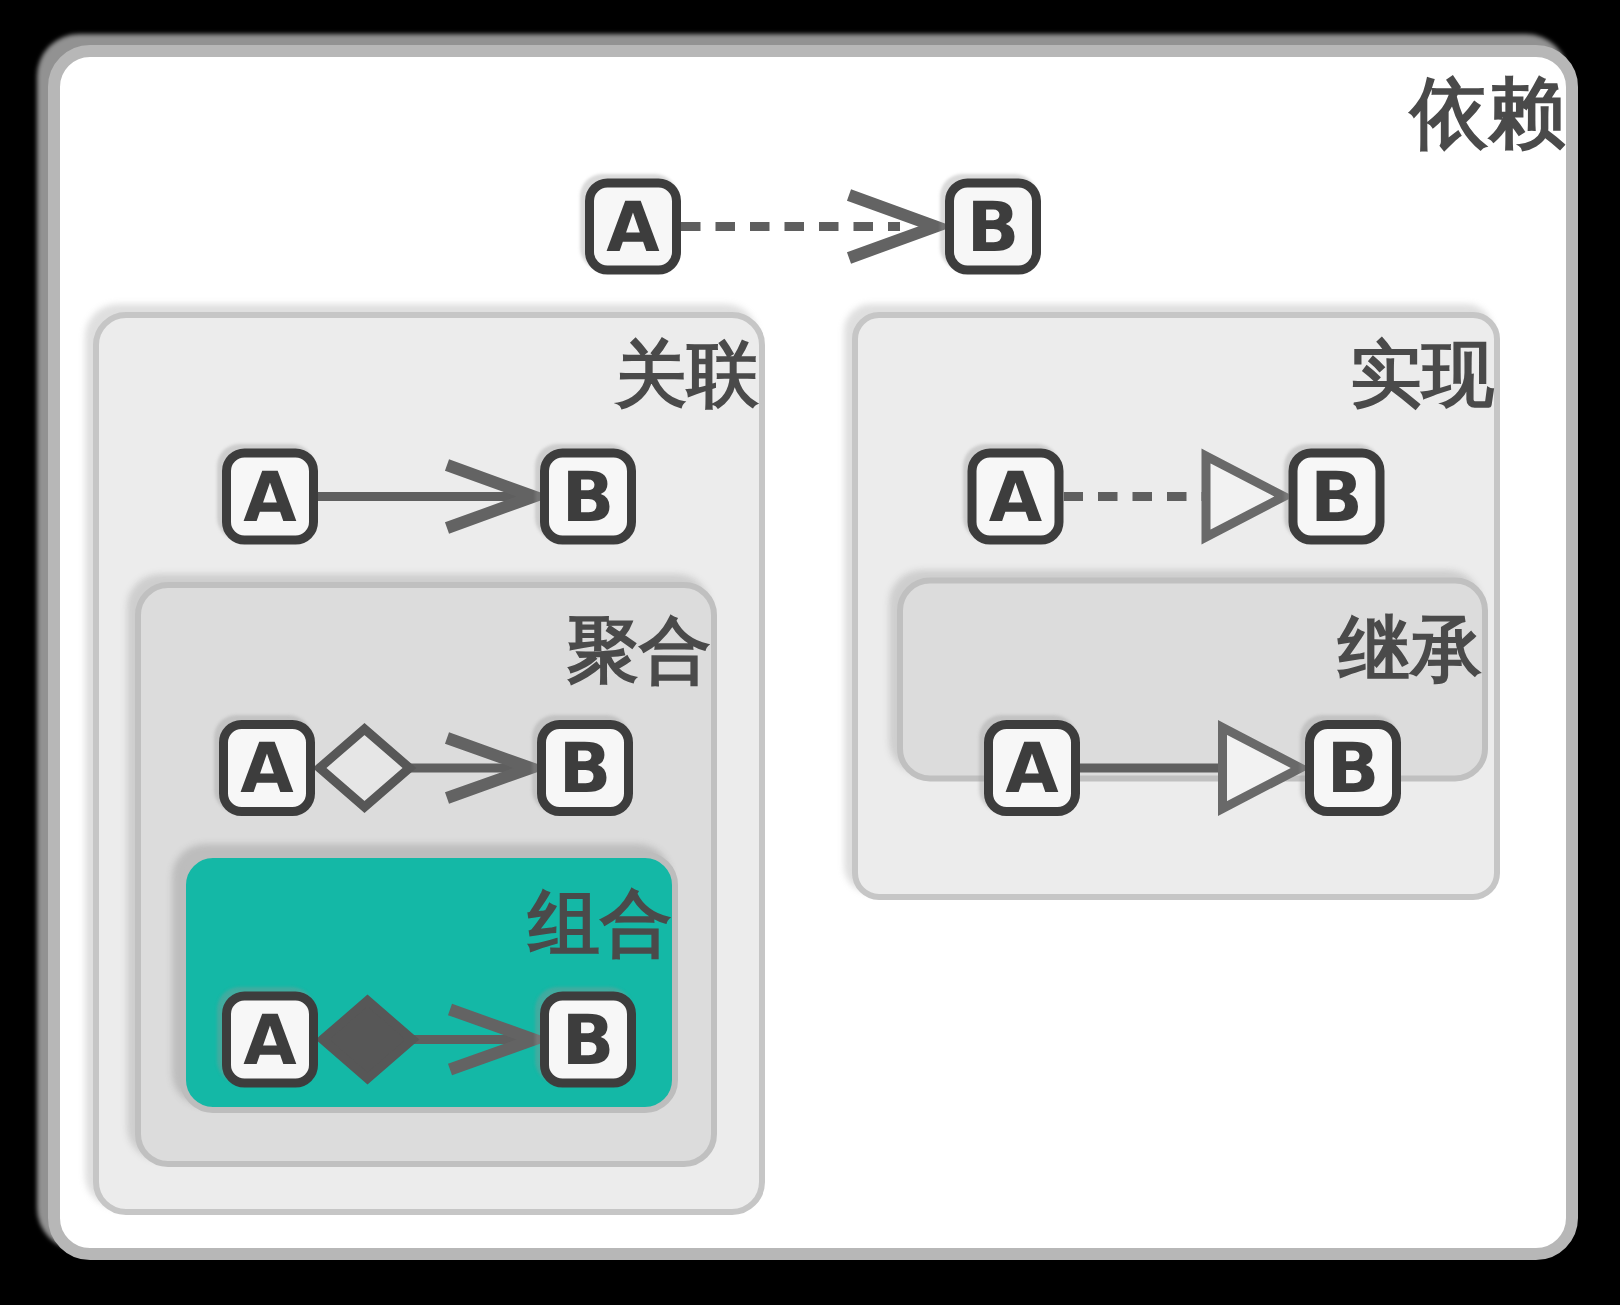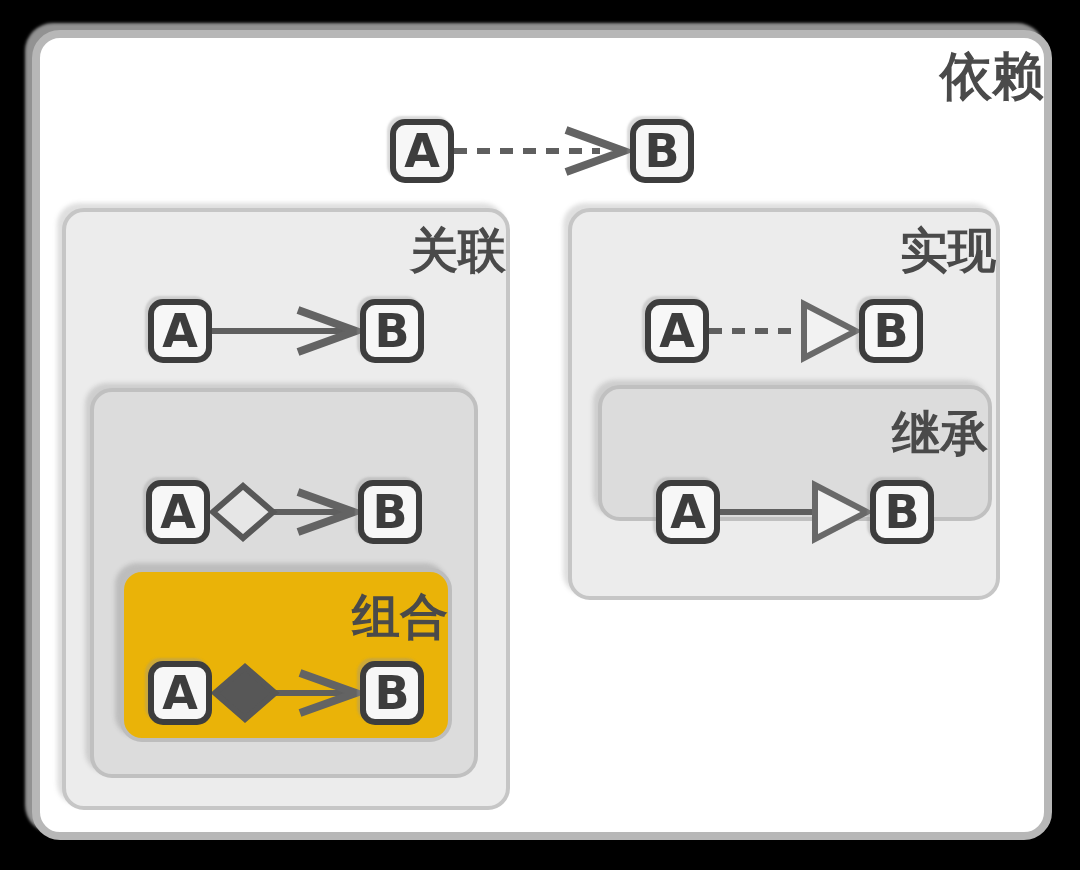--- a/index.html
+++ b/index.html
@@ -8,24 +8,24 @@
 
   .panel {
     position: absolute; left: 32px; top: 30px; width: 1020px; height: 810px;
     background: #ffffff; border: 8px solid #b7b7b7; border-radius: 28px;
     box-shadow: -7px -7px 3px rgba(195,195,195,0.75);
   }
 
   .group-box { position: absolute; border-radius: 22px; }
   .box-l1 { background: #ececec; border: 4px solid #c6c6c6; box-shadow: -5px -5px 4px rgba(140,140,140,0.28); }
   .box-l2 { background: #dcdcdc; border: 4px solid #c0c0c0; box-shadow: -5px -5px 4px rgba(130,130,130,0.28); }
-  .box-l3 { background: #eab308; border: 4px solid #bdbdbd; box-shadow: -5px -5px 4px rgba(120,120,120,0.3); }
+  .box-l3 { background: #14b8a6; border: 4px solid #bdbdbd; box-shadow: -5px -5px 4px rgba(120,120,120,0.3); }
 
   .box-assoc   { left: 22px;  top: 170px; width: 448px; height: 602px; }
-  .box-real    { left: 528px; top: 170px; width: 432px; height: 392px; }
+  .box-real    { left: 528px; top: 170px; width: 432px; height: 392px; border-radius: 18px; }
   .box-aggr    { left: 24px;  top: 176px; width: 388px; height: 390px; }
   .box-comp    { left: 26px;  top: 176px; width: 332px; height: 174px; }
   .box-inherit { left: 26px;  top: 173px; width: 394px; height: 136px; }
 
   .sec-title {
     position: absolute; left: 0; right: 0; text-align: right;
     font-size: 48px; font-weight: bold; color: #4a4a4a; line-height: 56px;
   }
   .title-dep     { top: 10px; font-size: 52px; }
   .t-assoc, .t-real { top: 10px; padding-left: 20px; }
@@ -73,20 +73,21 @@
     <div class="rel-row row-assoc">
       <div class="node">A</div>
       <svg class="connector" width="148" height="70" viewBox="0 0 148 70">
         <line x1="0" y1="35" x2="146" y2="35" stroke="#5f5f5f" stroke-width="6"></line>
         <polyline points="86,14 144,35 86,56" fill="none" stroke="#636363" stroke-width="8"></polyline>
       </svg>
       <div class="node">B</div>
     </div>
 
     <div class="group-box box-l2 box-aggr">
+      <div class="sec-title t-aggr">聚合</div>
       <div class="rel-row row-aggr">
         <div class="node">A</div>
         <svg class="connector" width="148" height="70" viewBox="0 0 148 70">
           <line x1="60" y1="35" x2="146" y2="35" stroke="#5f5f5f" stroke-width="6"></line>
           <polygon points="3,35 33,9 63,35 33,61" fill="#e6e6e6" stroke="#575757" stroke-width="6"></polygon>
           <polyline points="88,15 144,35 88,55" fill="none" stroke="#636363" stroke-width="8"></polyline>
         </svg>
         <div class="node">B</div>
       </div>
 

